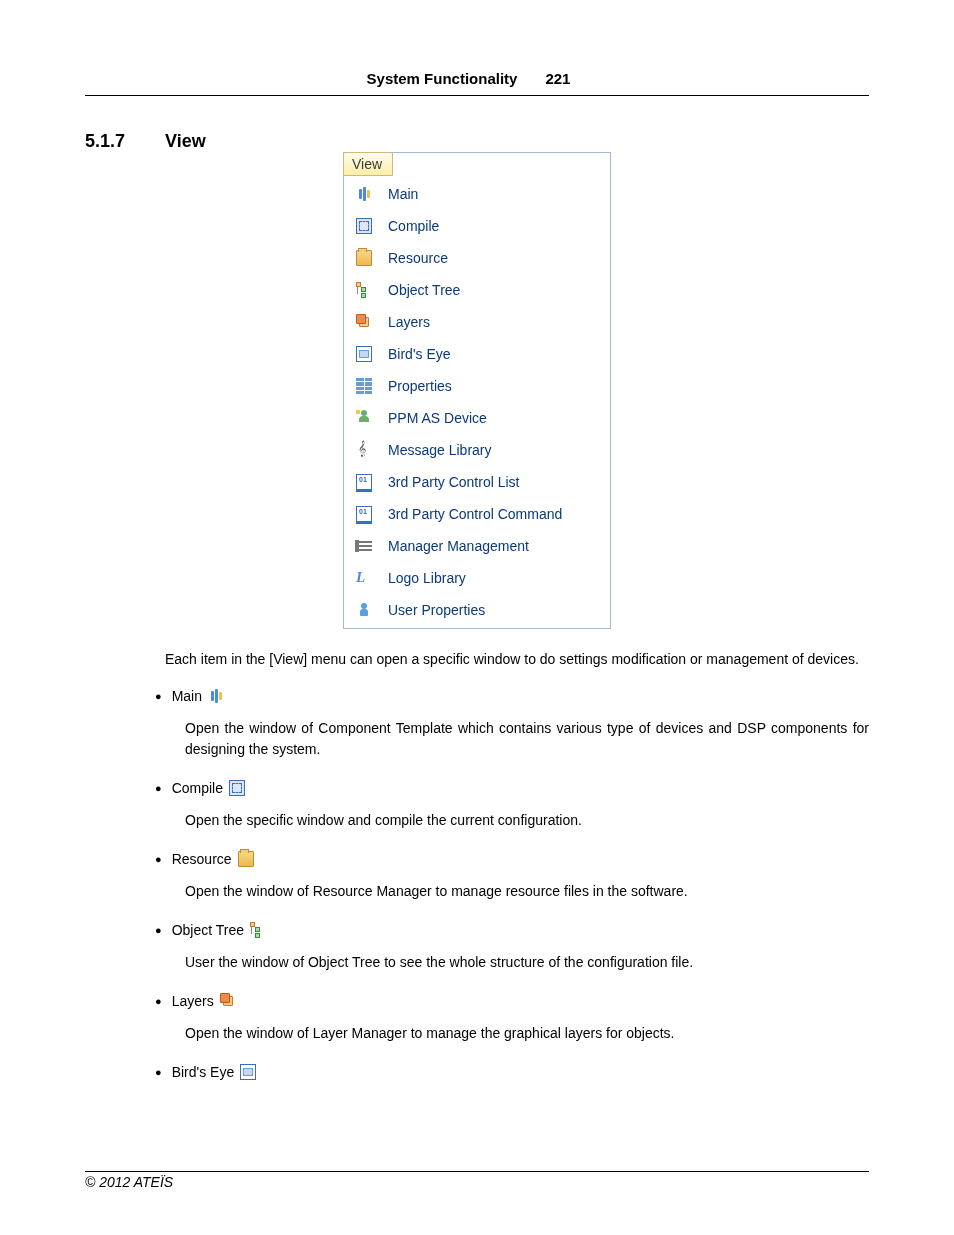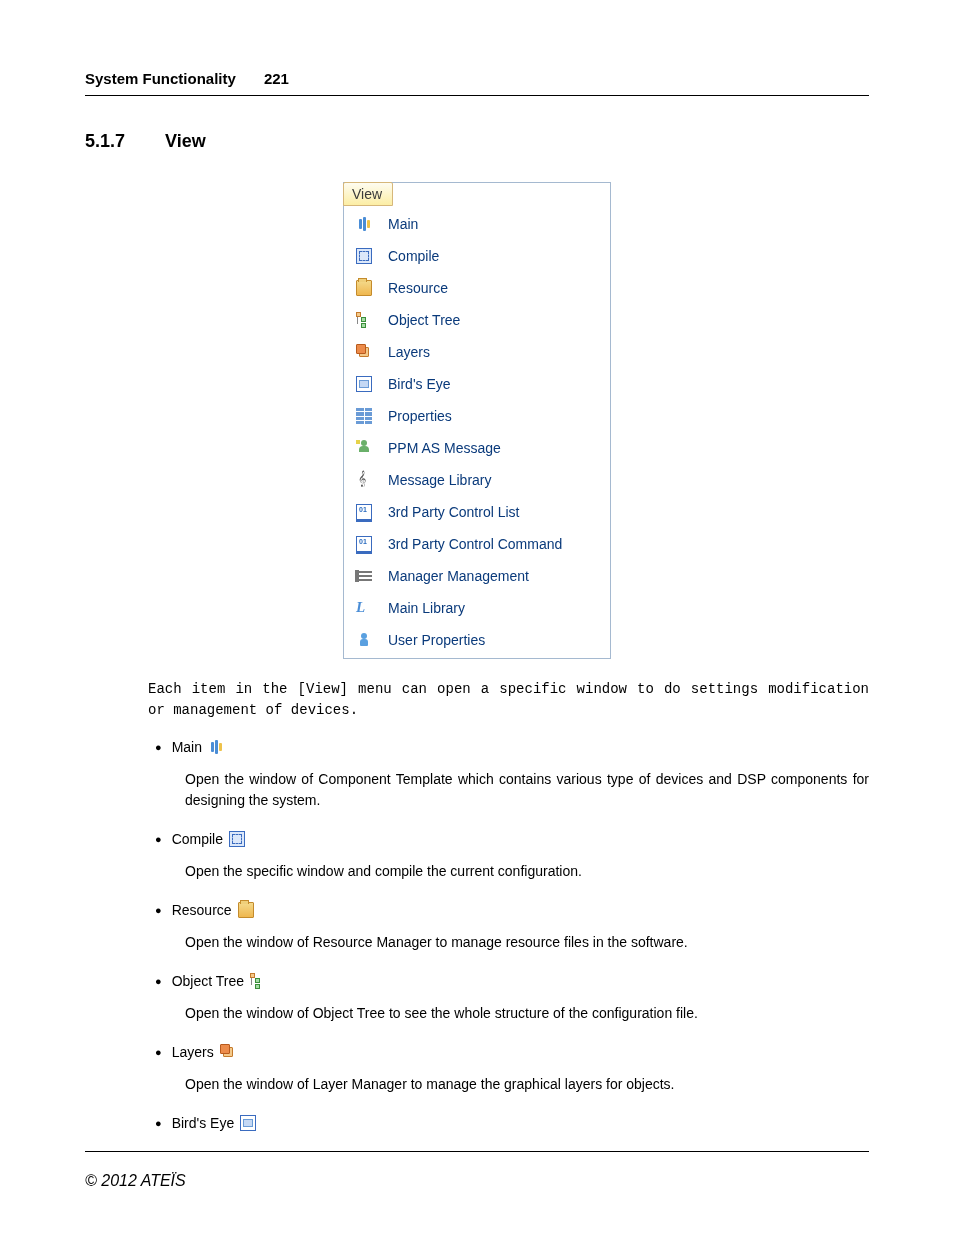--- a/index.html
+++ b/index.html
@@ -8,41 +8,40 @@
       height: 1235px;
       background: #fff;
       font-family: Arial, Helvetica, sans-serif;
       font-size: 14px;
       color: #000;
       position: relative;
       padding: 70px 85px 40px 85px;
     }
     .header {
       display: flex;
-      justify-content: flex-start;
+      justify-content: center;
       align-items: center;
       border-bottom: 1.5px solid #000;
       padding-bottom: 8px;
       margin-bottom: 35px;
     }
     .header-title {
       font-weight: bold;
       font-size: 15px;
       margin-right: 28px;
     }
     .header-page {
       font-weight: bold;
       font-size: 15px;
       width: 42px;
       text-align: left;
     }
     .section-head {
       font-weight: bold;
       font-size: 18px;
-      margin-bottom: 30px;
     }
     .section-num { display: inline-block; width: 75px; }
     
     .menu-container {
       display: flex;
       justify-content: center;
       margin-bottom: 20px;
     }
     .menu {
       border: 1px solid #a5b9d0;
@@ -124,23 +123,22 @@
     .icon-device span::before{content:"";position:absolute;left:-1px;top:-1px;width:4px;height:4px;background:#777;}
     
     .icon-logo{font-style:italic;font-family:serif;color:#4a8dd6;font-size:15px;line-height:14px;font-weight:bold;}
     
     .icon-user{position:relative;}
     .icon-user::before{content:"";position:absolute;width:6px;height:6px;border-radius:50%;background:#5aa0e0;left:5px;top:1px;}
     .icon-user::after{content:"";position:absolute;width:8px;height:7px;background:#5aa0e0;border-radius:3px 3px 1px 1px;left:4px;top:7px;}
     
     .intro {
       text-align: justify;
-      margin: 0 0 18px 63px;
+      margin: 0 0 18px 80px;
       line-height: 1.5;
-      font-family: Liberation Mono, monospace;
     }
     .item {
       margin: 0 0 20px 70px;
     }
     .item-head {
       margin-bottom: 14px;
       display: flex;
       align-items: center;
       gap: 6px;
     }
@@ -149,23 +147,23 @@
       margin-left: 30px;
       text-align: justify;
       line-height: 1.5;
     }
     .inline-icon{width:16px;height:16px;display:inline-flex;vertical-align:middle;}
     
     .footer {
       position: absolute;
       left: 85px; right: 85px; bottom: 45px;
       border-top: 1.5px solid #000;
-      padding-top: 20px;
+      padding-top: 2px;
       font-style: italic;
-      font-size: 16px;
+      font-size: 14px;
     }
   </style>
 </head>
 <body>
 
 <div class="header">
   <span class="header-title">System Functionality</span>
   <span class="header-page">221</span>
 </div>
 
@@ -241,21 +239,21 @@
           <span class="lbl">Properties</span>
         </div>
         <div class="menu-item">
           <span class="strip">
             <span class="micon icon-ppm">
               <span class="s"></span>
               <span class="h"></span>
               <span class="b"></span>
             </span>
           </span>
-          <span class="lbl">PPM AS Message</span>
+          <span class="lbl">PPM AS Device</span>
         </div>
         <div class="menu-item">
           <span class="strip">
             <span class="micon icon-msg"></span>
           </span>
           <span class="lbl">Message Library</span>
         </div>
         <div class="menu-item">
           <span class="strip">
             <span class="micon icon-3rd"></span>
@@ -275,21 +273,21 @@
               <span></span>
               <span></span>
             </span>
           </span>
           <span class="lbl">Manager Management</span>
         </div>
         <div class="menu-item">
           <span class="strip">
             <span class="micon icon-logo">L</span>
           </span>
-          <span class="lbl">Main Library</span>
+          <span class="lbl">Logo Library</span>
         </div>
         <div class="menu-item">
           <span class="strip">
             <span class="micon icon-user"></span>
           </span>
           <span class="lbl">User Properties</span>
         </div>
       </div>
   </div>
 </div>
@@ -336,21 +334,21 @@
         <span class="bullet">●</span>
         <span>Object Tree</span> 
         <span class="inline-icon">
           <span class="micon icon-tree">
             <span class="sq s1"></span>
             <span class="sq s2"></span>
             <span class="sq s3"></span>
           </span>
         </span>
       </div>
-      <div class="item-desc">Open the window of Object Tree to see the whole structure of the configuration file.</div>
+      <div class="item-desc">User the window of Object Tree to see the whole structure of the configuration file.</div>
     </div>
     <div class="item">
       <div class="item-head">
         <span class="bullet">●</span>
         <span>Layers</span> 
         <span class="inline-icon">
           <span class="micon icon-layers">
             <span class="l l1"></span>
             <span class="l l2"></span>
           </span>

